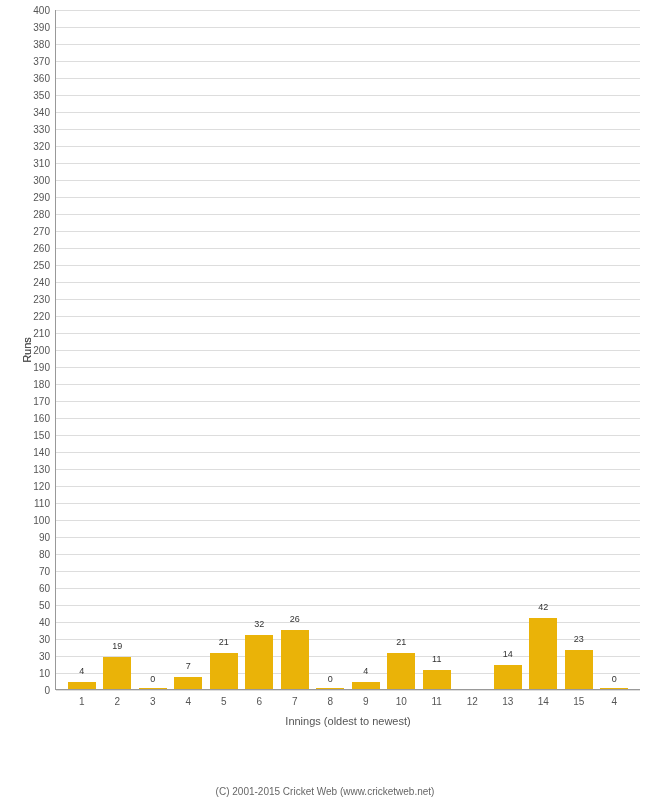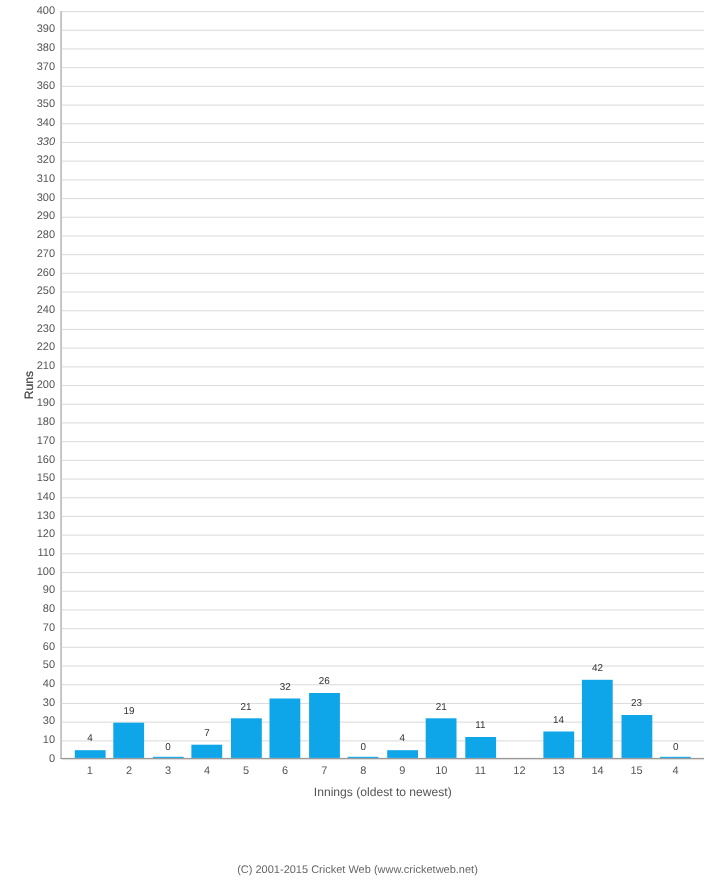--- a/index.html
+++ b/index.html
@@ -67,21 +67,21 @@
     }
     .bar-label {
       position: absolute;
       top: -16px;
       left: 50%;
       transform: translateX(-50%);
       font-size: 9px;
       color: #333;
       white-space: nowrap;
     }
-    .bar-green { background: #0ea5e9; }
+    .bar-green { background: #eab308; }
     .bar-red { background: #e00000; }
     .x-label {
       position: absolute;
       bottom: -18px;
       left: 50%;
       transform: translateX(-50%);
       font-size: 10px;
       color: #555;
     }
   </style>
@@ -154,21 +154,21 @@
         <div class="y-label" style="top: 204px;">280</div>
         <div class="grid-line" style="top: 187px;"></div>
         <div class="y-label" style="top: 187px;">290</div>
         <div class="grid-line" style="top: 170px;"></div>
         <div class="y-label" style="top: 170px;">300</div>
         <div class="grid-line" style="top: 153px;"></div>
         <div class="y-label" style="top: 153px;">310</div>
         <div class="grid-line" style="top: 136px;"></div>
         <div class="y-label" style="top: 136px;">320</div>
         <div class="grid-line" style="top: 119px;"></div>
-        <div class="y-label" style="top: 119px; font-style: italic;">330</div>
+        <div class="y-label" style="top: 119px;">330</div>
         <div class="grid-line" style="top: 102px;"></div>
         <div class="y-label" style="top: 102px;">340</div>
         <div class="grid-line" style="top: 85px;"></div>
         <div class="y-label" style="top: 85px;">350</div>
         <div class="grid-line" style="top: 68px;"></div>
         <div class="y-label" style="top: 68px;">360</div>
         <div class="grid-line" style="top: 51px;"></div>
         <div class="y-label" style="top: 51px;">370</div>
         <div class="grid-line" style="top: 34px;"></div>
         <div class="y-label" style="top: 34px;">380</div>

